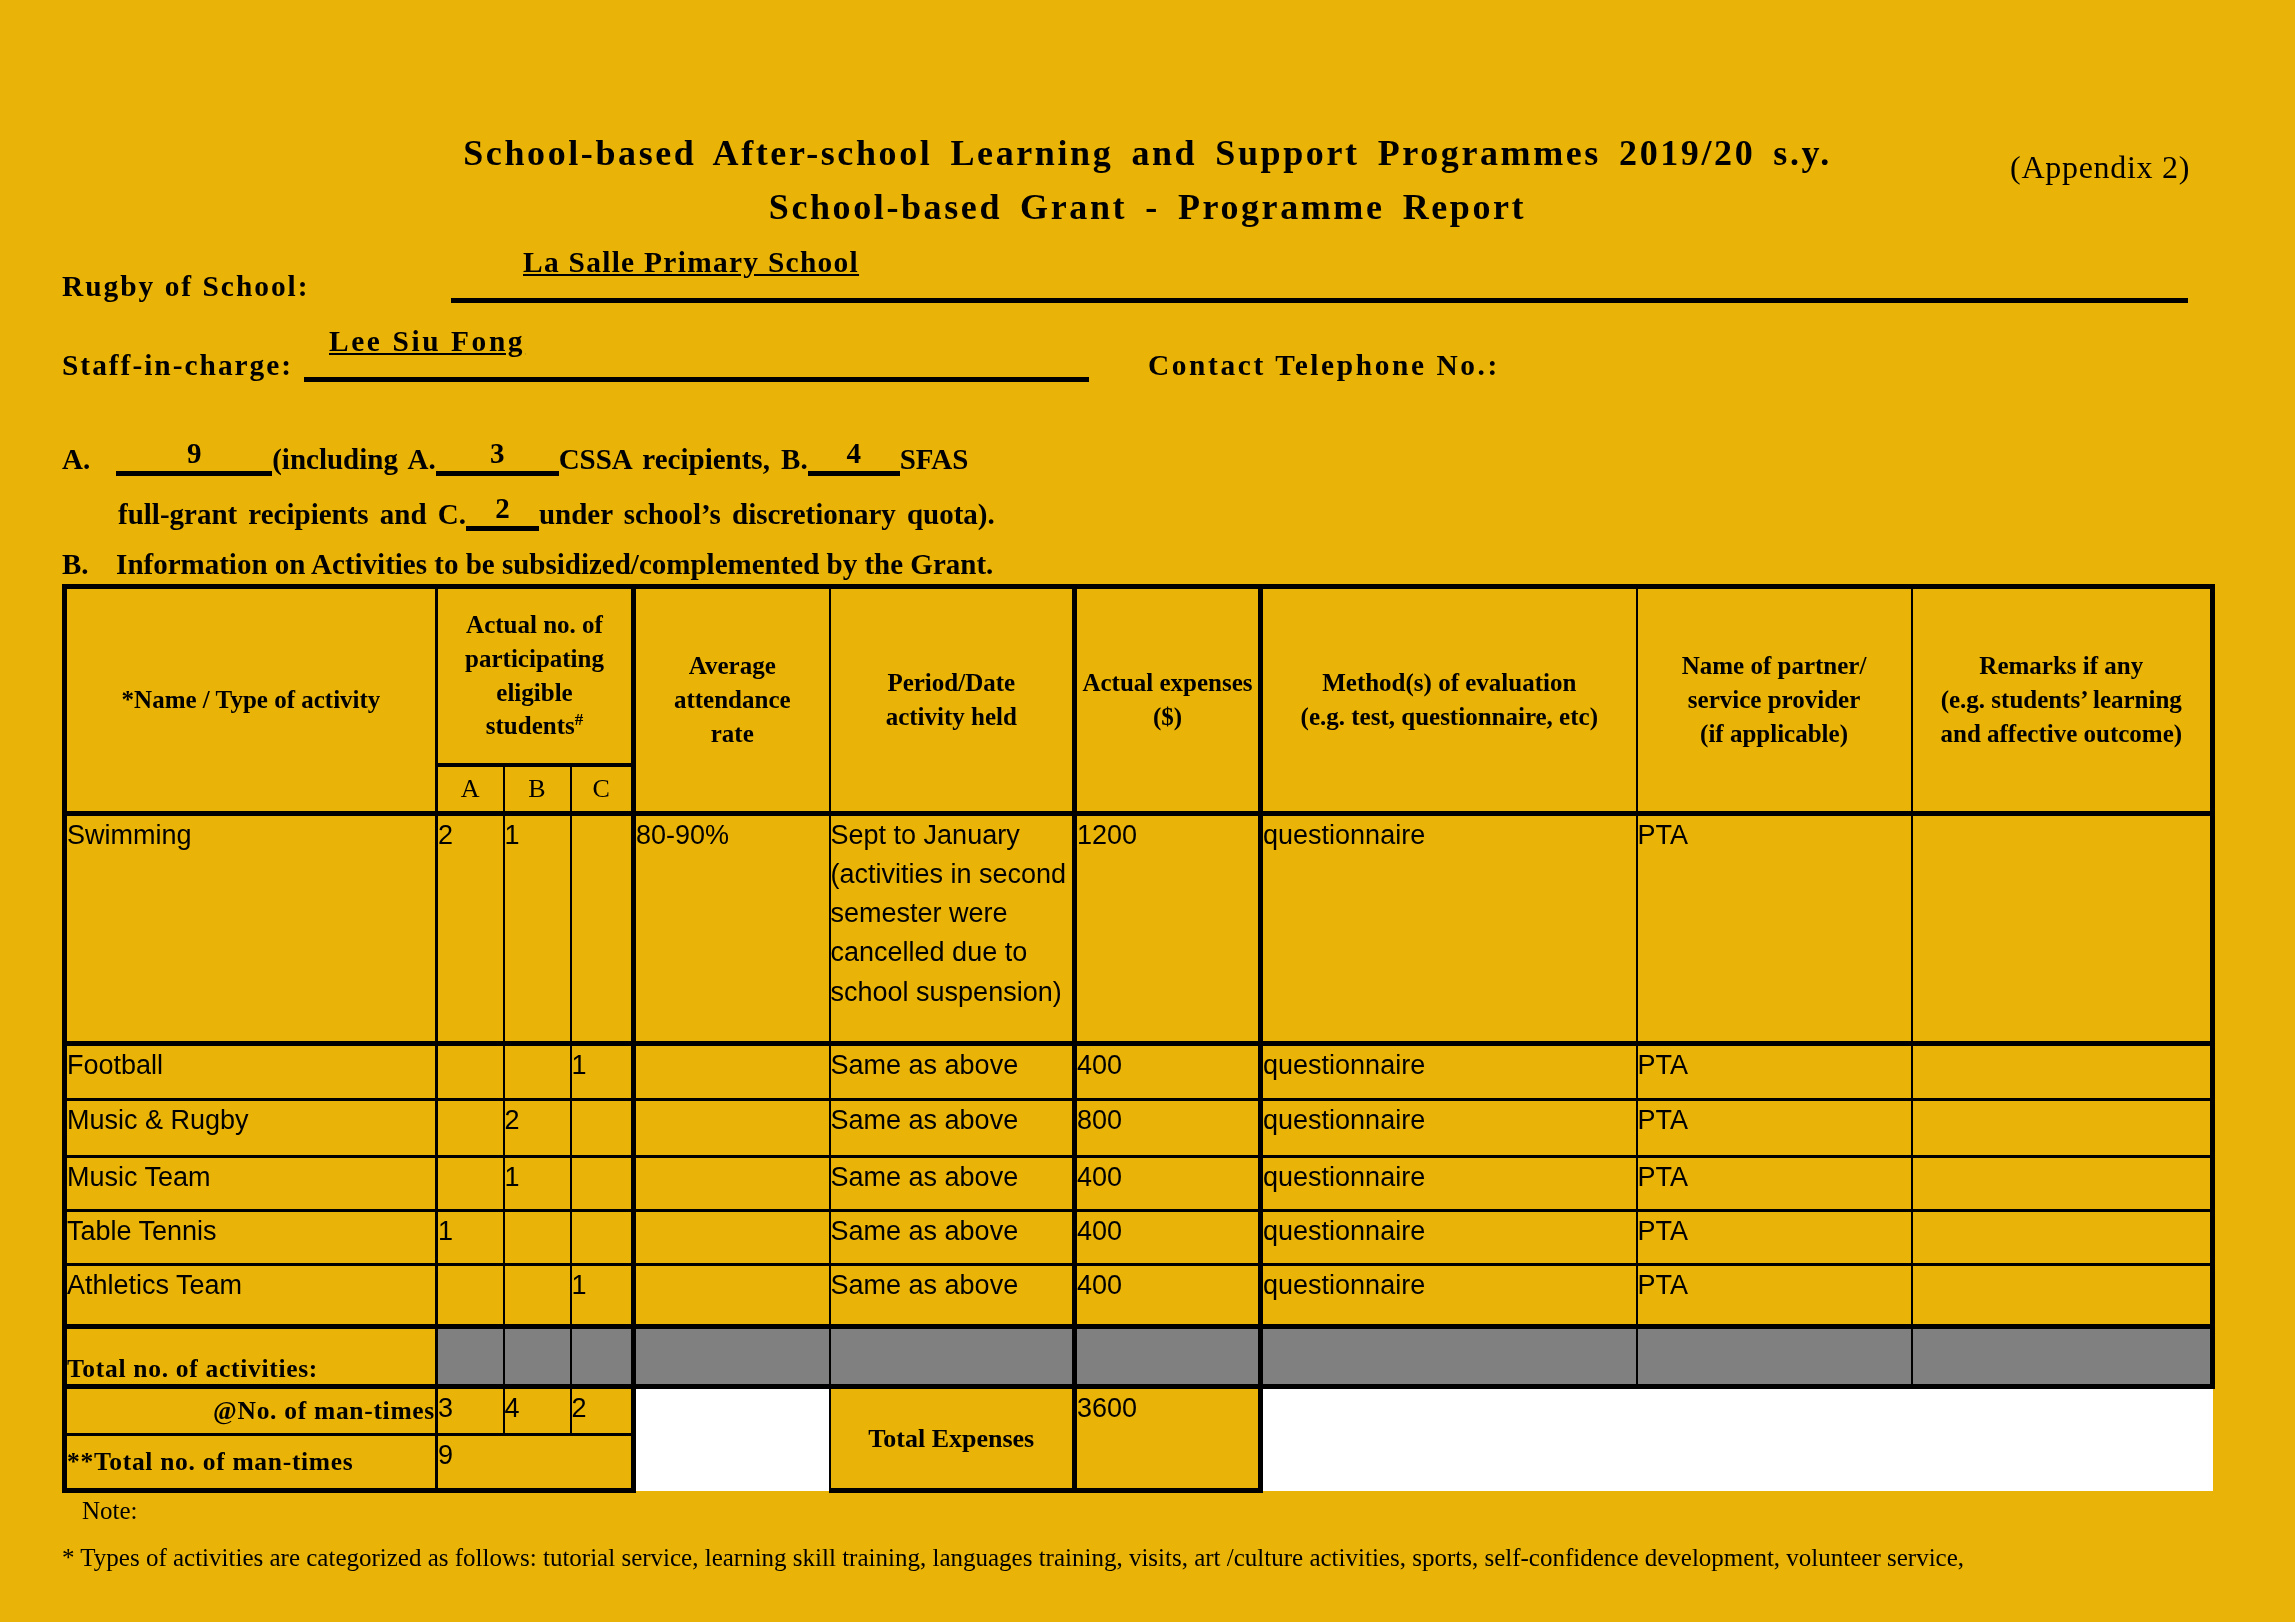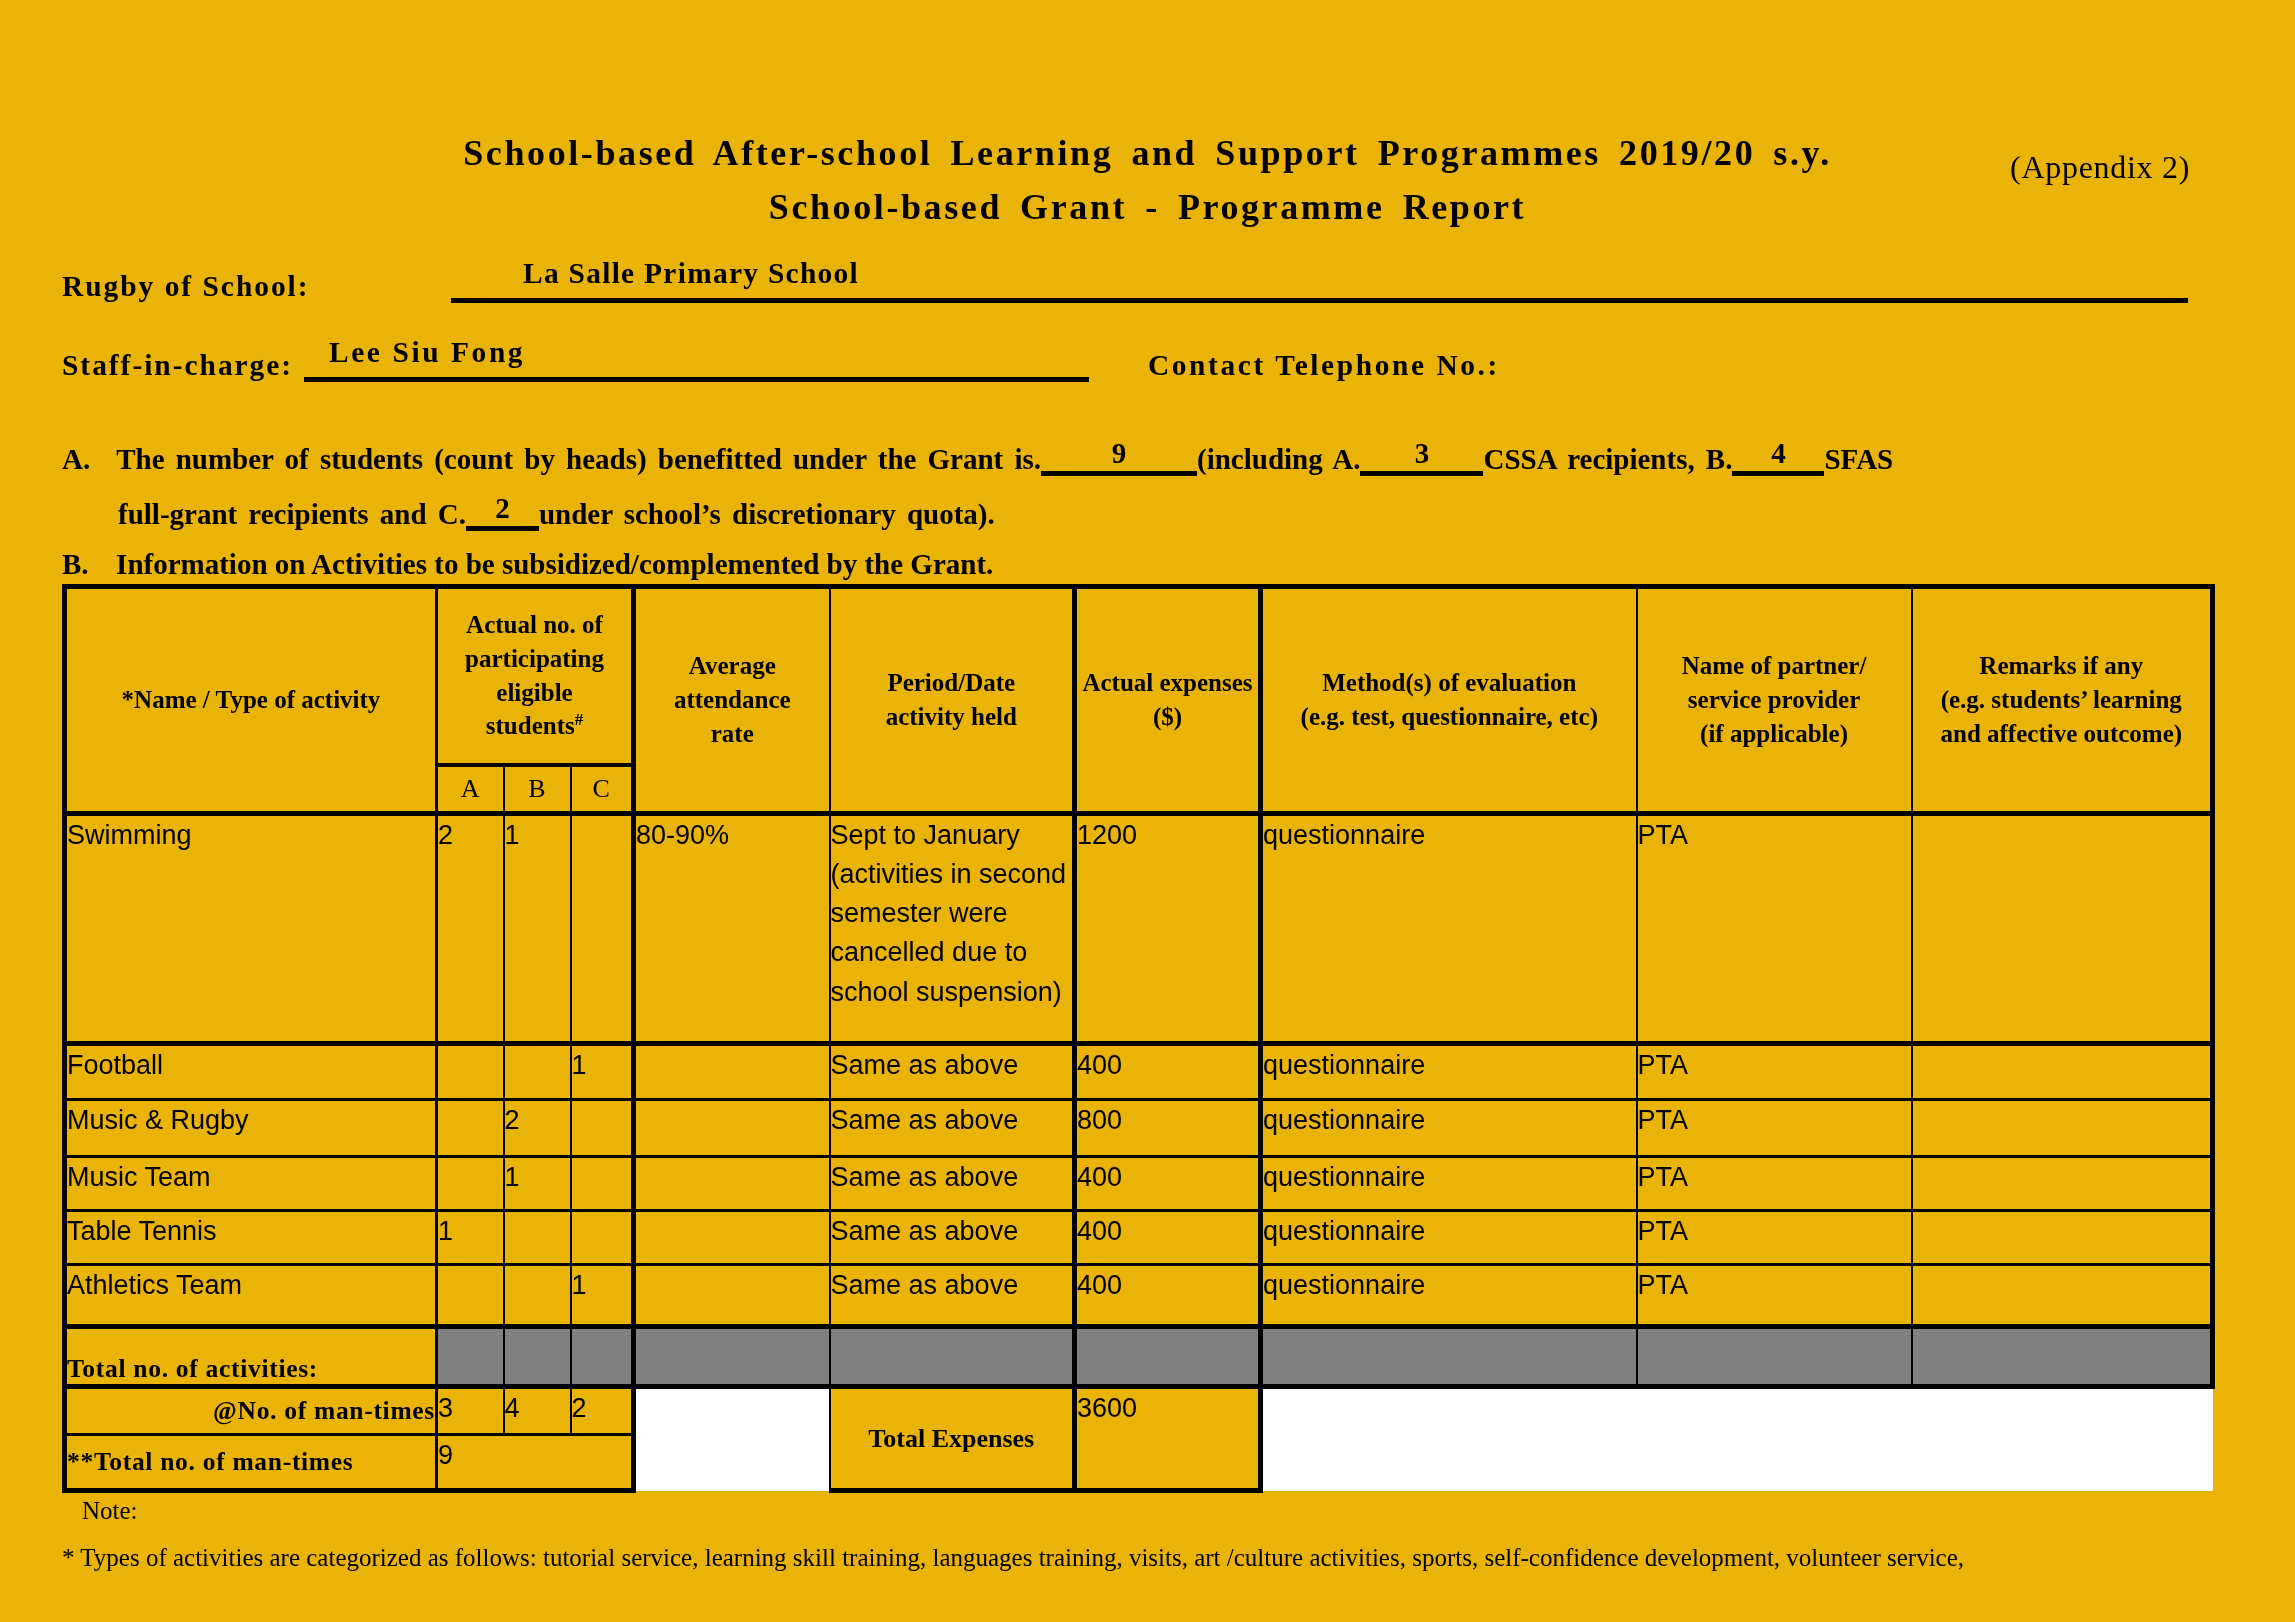--- a/index.html
+++ b/index.html
@@ -26,21 +26,21 @@
   .row-school { left:62px; right:107px; top:260px; height:43px; }
   .row-staff  { left:62px; right:107px; top:339px; height:43px; }
   .lbl { font-size:29.4px; font-weight:bold; letter-spacing:2px; white-space:nowrap; }
   .lbl-school { width:389px; }
   .lbl-staff  { width:242px; }
   .lbl-contact { width:486px; margin-left:59px; letter-spacing:2.6px; }
   .fill-line { border-bottom:5.9px solid #000; height:43px; display:flex; align-items:flex-end; }
   .school-line { flex:1; }
   .staff-line { width:785px; }
   .contact-line { flex:1; }
-  .val { font-size:29.4px; font-weight:bold; letter-spacing:1.3px; white-space:nowrap; padding-bottom:8px; }
+  .val { font-size:29.4px; font-weight:bold; letter-spacing:1.3px; white-space:nowrap; padding-bottom:19px;text-decoration:underline; }
   .school-line .val { padding-left:72px; }
   .staff-line .val { padding-left:25px; letter-spacing:2.6px; }
   .contact-line .val { padding-left:47px; letter-spacing:0.7px; }
   
   .section-a { position:absolute; left:62px; top:422px; width:2218px;
                font-size:29px; font-weight:bold; word-spacing:3.9px; }
   .a-line { height:54px; display:flex; align-items:flex-end; white-space:pre; }
   .a-line2 { margin-left:56px; margin-top:1.3px; }
   .a-prefix { margin-right:26px; }
   .blank { display:inline-block; border-bottom:5.9px solid #000; text-align:center;
@@ -110,21 +110,21 @@
 
   <div class="form-row row-staff">
     <span class="lbl lbl-staff">Staff-in-charge:</span>
     <span class="fill-line staff-line">
         <span class="val">Lee Siu Fong</span>
       </span>
     <span class="lbl lbl-contact">Contact Telephone No.:</span>
   </div>
 
   <div class="section-a">
-    <div class="a-line"><span class="a-prefix">A.</span><span>The number of students (count by heads) benefitted under the Grant is.</span><span class="blank blank-total">9</span><span>(including A.</span><span class="blank blank-cssa">3</span><span>CSSA recipients, B.</span><span class="blank blank-sfas">4</span><span>SFAS</span></div>
+    <div class="a-line"><span class="a-prefix">A.</span><span class="blank blank-total">9</span><span>(including A.</span><span class="blank blank-cssa">3</span><span>CSSA recipients, B.</span><span class="blank blank-sfas">4</span><span>SFAS</span></div>
     <div class="a-line a-line2"><span>full-grant recipients and C.</span><span class="blank blank-quota">2</span><span>under school’s discretionary quota).</span></div>
   </div>
 
   <div class="section-b">
     <span class="b-prefix">B.</span>
     <span>Information on Activities to be subsidized/complemented by the Grant.</span>
   </div>
 
   <table class="grant">
     <colgroup>

